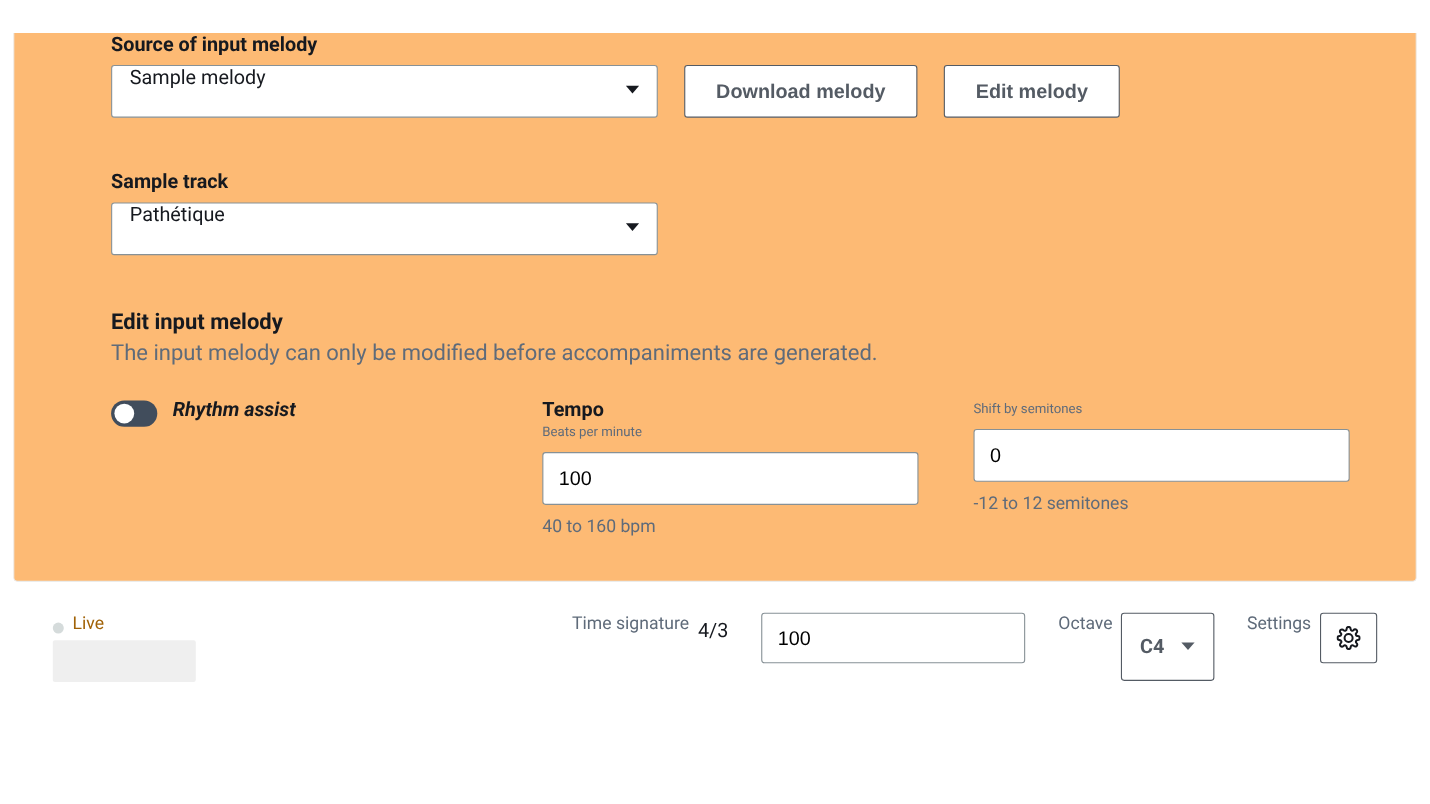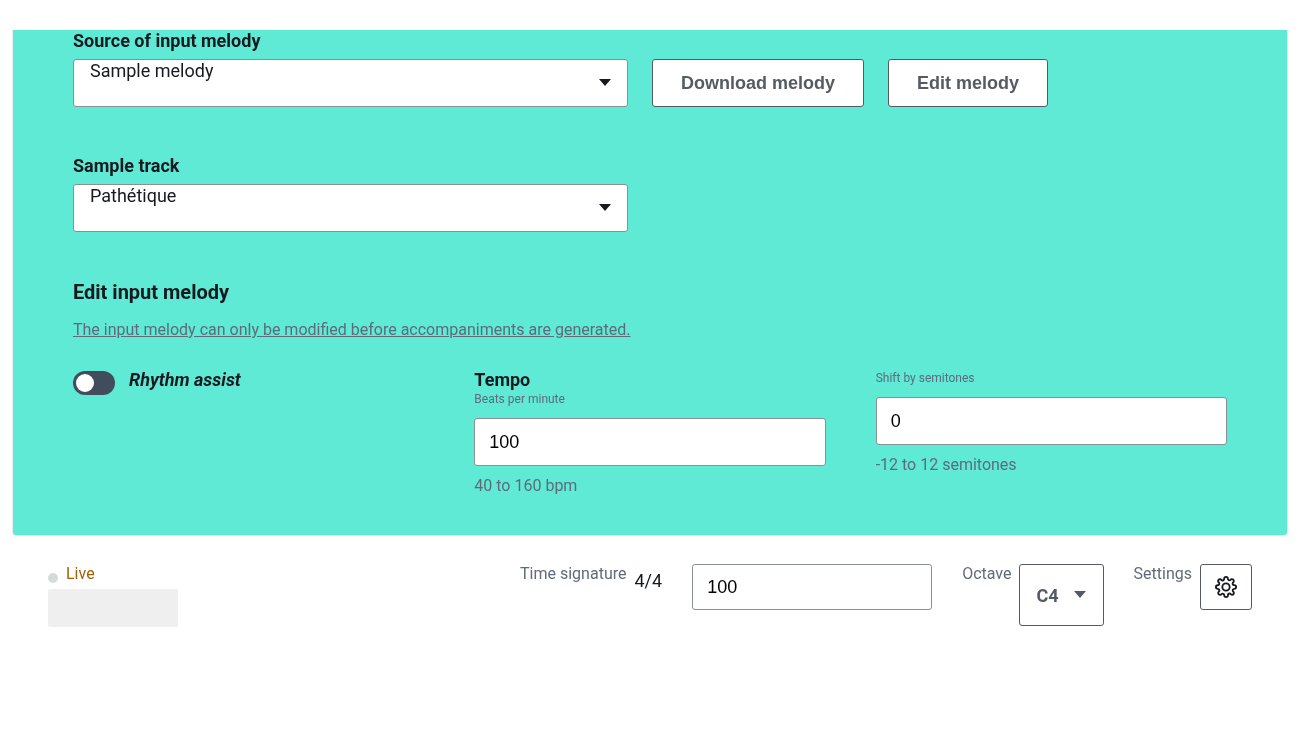--- a/index.html
+++ b/index.html
@@ -9,35 +9,35 @@
   color: #16191f;
   font-size: 14px;
 }
 .wrap {
   padding: 0 12px;
 }
 .panel {
   border: 1px solid #e9ebed;
   border-top: none;
   border-radius: 0 0 4px 4px;
-  padding: 0 60px 40px 60px;
-  background: #5eead4;
+  padding: 0 60px 40px 88px;
+  background: #fdba74;
 }
 .field-group { margin-top: 30px; }
 .label {
   font-weight: 700;
   font-size: 18px;
   color: #16191f;
   margin-bottom: 8px;
   display: block;
 }
 .row { display: flex; gap: 24px; align-items: flex-start; }
 .select {
   position: relative;
-  width: 555px;
+  width: 497px;
   max-width: 100%;
 }
 .select select, .select .sbox {
   width: 100%;
   height: 48px;
   border: 1px solid #879196;
   border-radius: 3px;
   background: #fff;
   padding: 0 40px 0 16px;
   font-size: 18px;
@@ -65,24 +65,23 @@
   cursor: pointer;
   white-space: nowrap;
 }
 .section-title {
   font-weight: 700;
   font-size: 20px;
   color: #16191f;
   margin-top: 48px;
 }
 .section-desc {
-  font-size: 16px;
+  font-size: 20px;
   color: #5f6b7a;
-  margin-top: 16px;
-  text-decoration: underline;
+  margin-top: 4px;
 }
 .controls-row {
   display: flex;
   gap: 50px;
   margin-top: 30px;
   align-items: flex-start;
 }
 .toggle-col { display: flex; gap: 14px; width: 360px; font-style: italic; }
 .toggle {
   width: 42px;
@@ -234,21 +233,21 @@
     <div class="live-col">
       <div class="live-row">
         <div class="live-dot"></div>
         <span>Live</span>
       </div>
       <div class="live-placeholder"></div>
     </div>
 
     <div class="bottom-ctl">
       <div class="bottom-label">Time signature</div>
-      <div class="bottom-val">4/4</div>
+      <div class="bottom-val">4/3</div>
     </div>
 
     <div class="bottom-ctl">
       <input type="text" value="100" style="">
     </div>
 
     <div class="bottom-ctl">
       <div class="bottom-label">Octave</div>
       <div class="octave-select">
         <span>C4</span>

